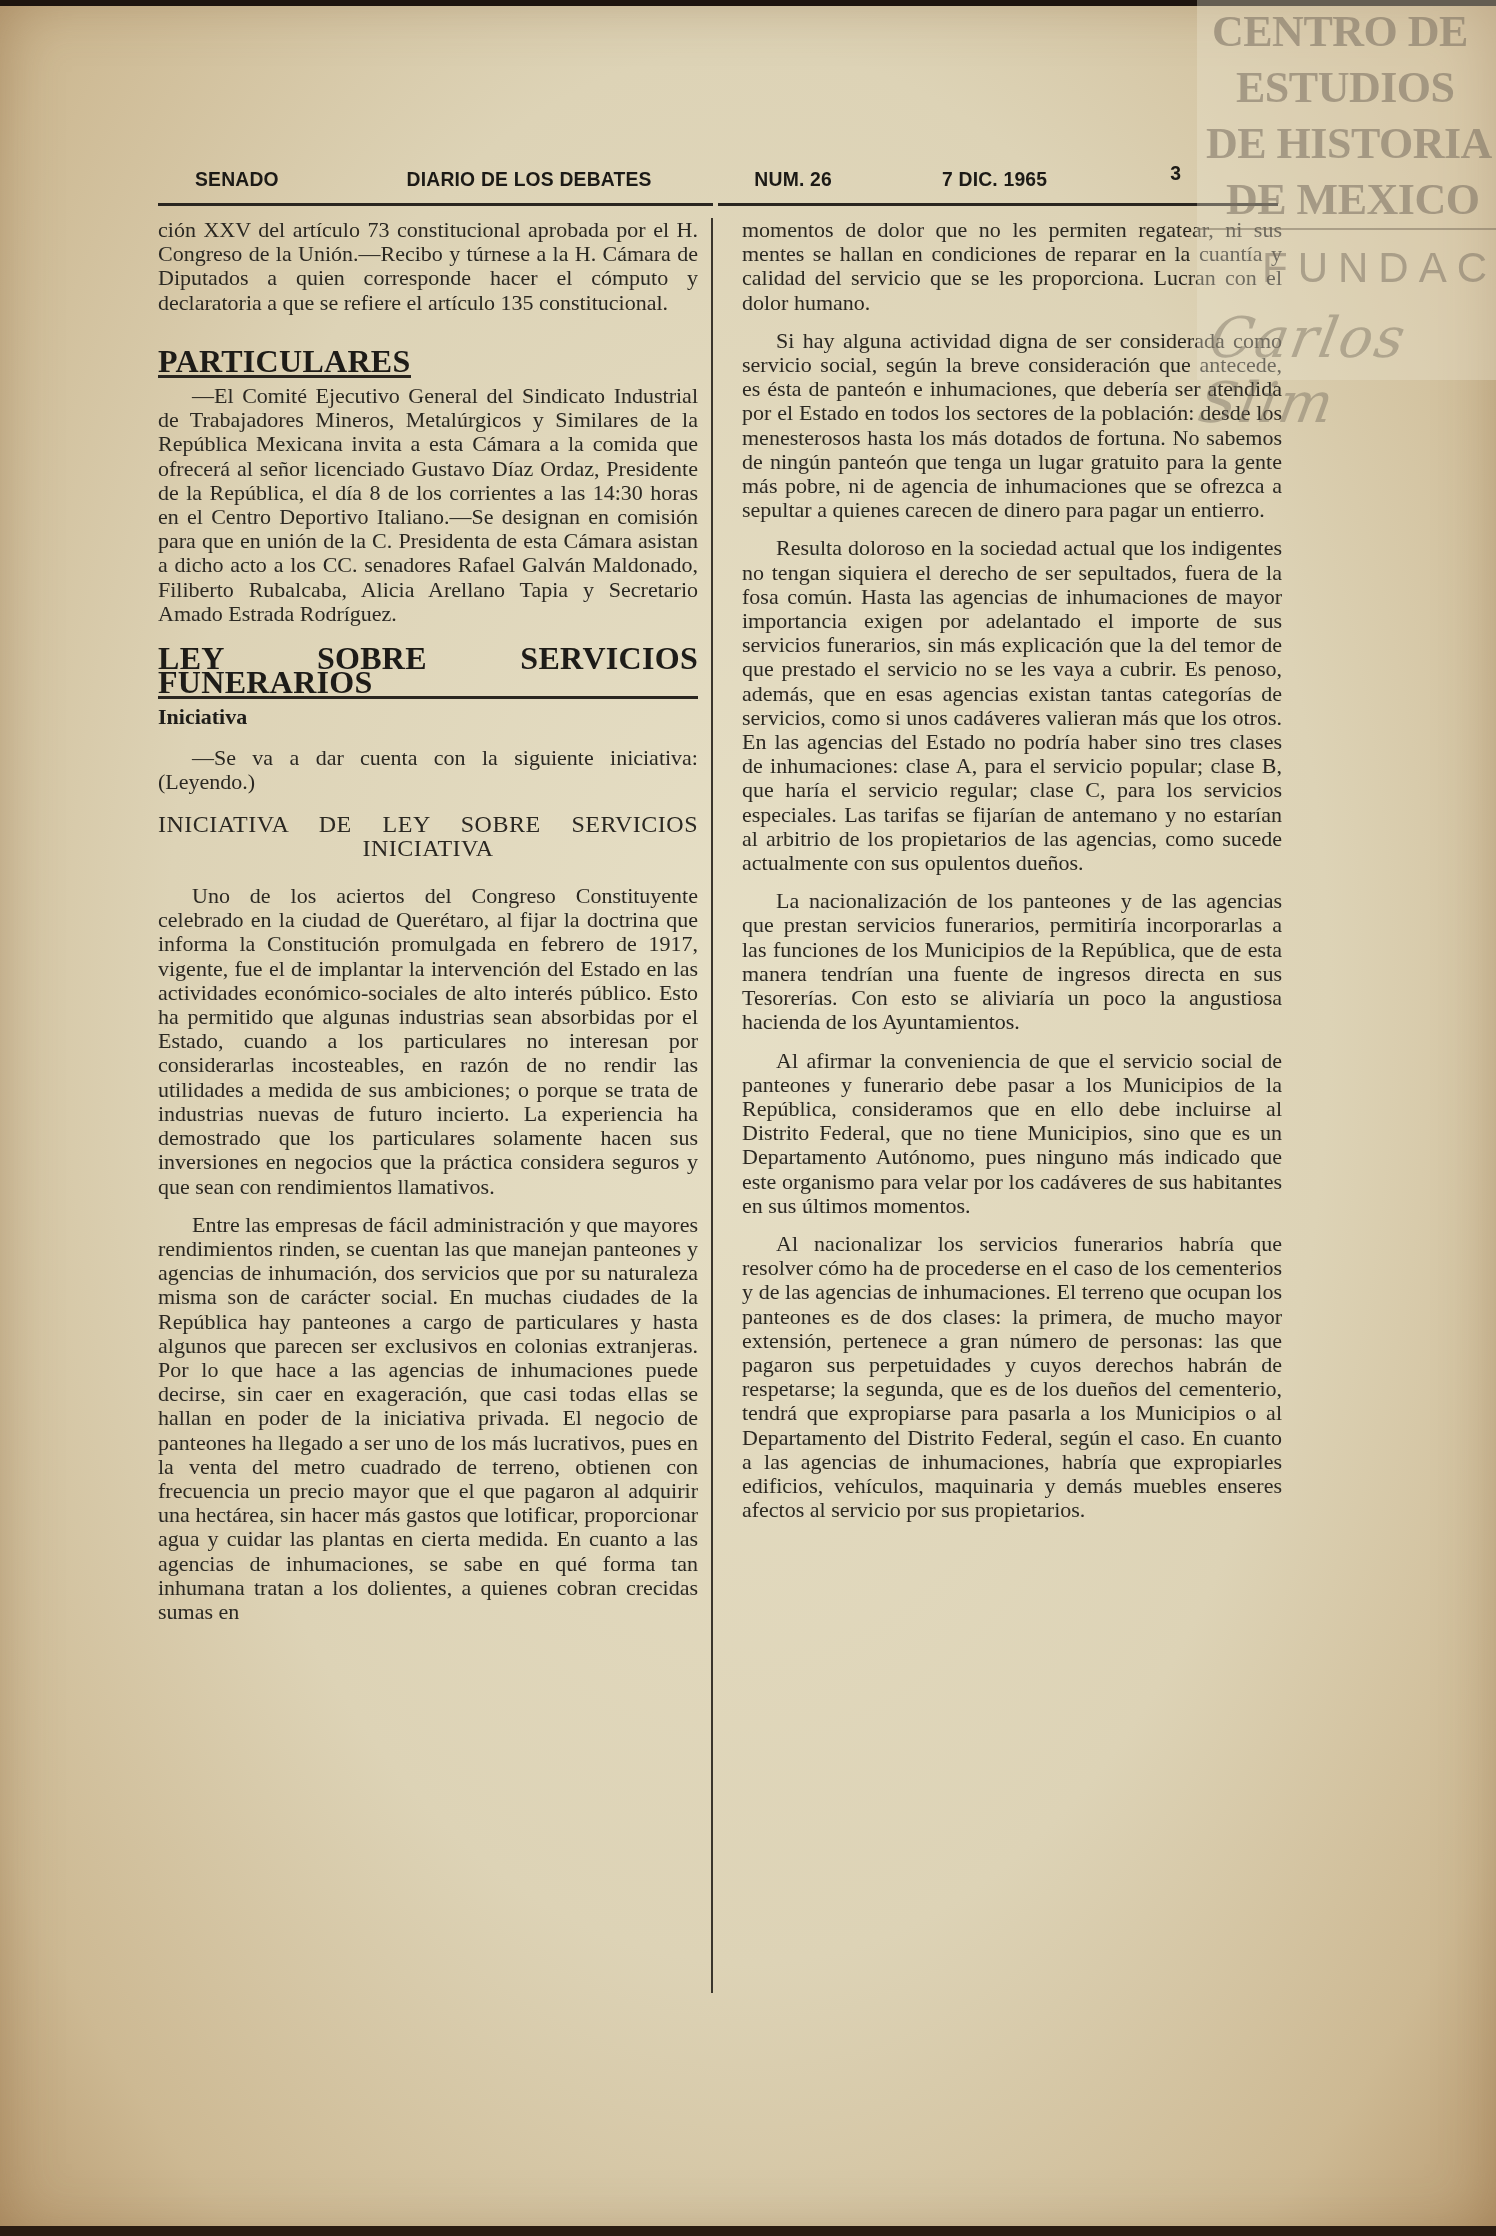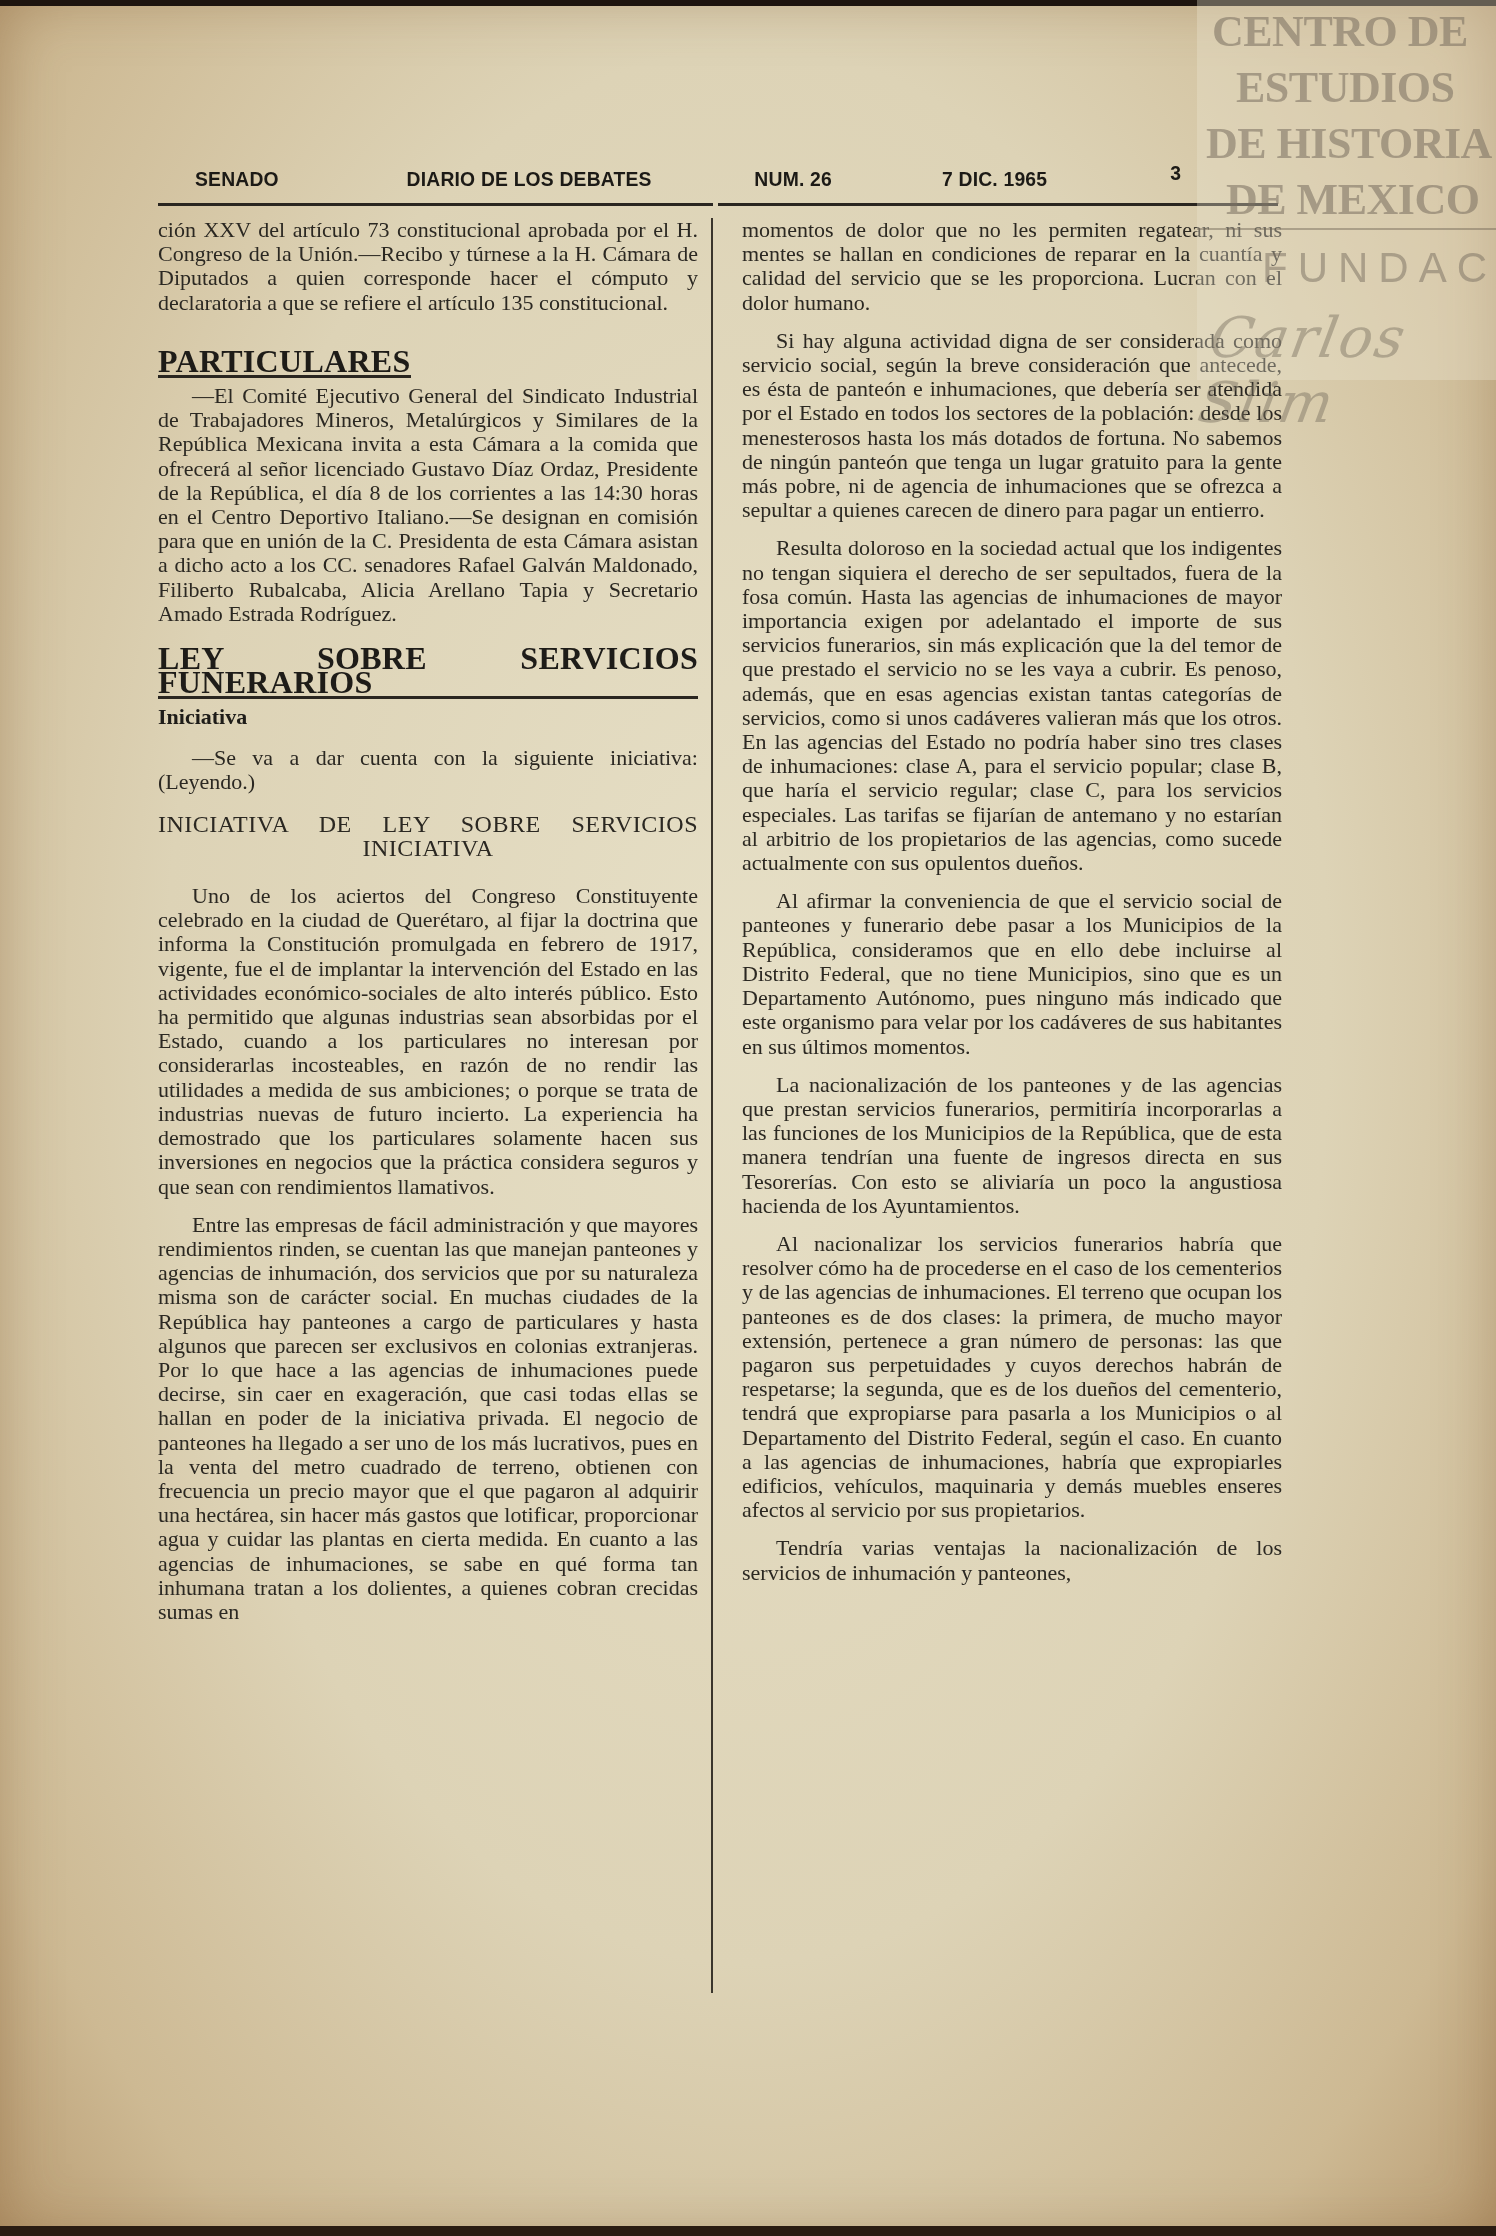--- a/index.html
+++ b/index.html
@@ -113,24 +113,23 @@
     <span>INICIATIVA</span>
   </div>
   <p>Uno de los aciertos del Congreso Constituyente celebrado en la ciudad de Querétaro, al fijar la doctrina que informa la Constitución promulgada en febrero de 1917, vigente, fue el de implantar la intervención del Estado en las actividades económico-sociales de alto interés público. Esto ha permitido que algunas industrias sean absorbidas por el Estado, cuando a los particulares no interesan por considerarlas incosteables, en razón de no rendir las utilidades a medida de sus ambiciones; o porque se trata de industrias nuevas de futuro incierto. La experiencia ha demostrado que los particulares solamente hacen sus inversiones en negocios que la práctica considera seguros y que sean con rendimientos llamativos.</p>
   <p>Entre las empresas de fácil administración y que mayores rendimientos rinden, se cuentan las que manejan panteones y agencias de inhumación, dos servicios que por su naturaleza misma son de carácter social. En muchas ciudades de la República hay panteones a cargo de particulares y hasta algunos que parecen ser exclusivos en colonias extranjeras. Por lo que hace a las agencias de inhumaciones puede decirse, sin caer en exageración, que casi todas ellas se hallan en poder de la iniciativa privada. El negocio de panteones ha llegado a ser uno de los más lucrativos, pues en la venta del metro cuadrado de terreno, obtienen con frecuencia un precio mayor que el que pagaron al adquirir una hectárea, sin hacer más gastos que lotificar, proporcionar agua y cuidar las plantas en cierta medida. En cuanto a las agencias de inhumaciones, se sabe en qué forma tan inhumana tratan a los dolientes, a quienes cobran crecidas sumas en</p>
 </div>
 
 <div class="col col-right">
   <p class="noindent">momentos de dolor que no les permiten regatear, ni sus mentes se hallan en condiciones de reparar en la cuantía y calidad del servicio que se les proporciona. Lucran con el dolor humano.</p>
   <p>Si hay alguna actividad digna de ser considerada como servicio social, según la breve consideración que antecede, es ésta de panteón e inhumaciones, que debería ser atendida por el Estado en todos los sectores de la población: desde los menesterosos hasta los más dotados de fortuna. No sabemos de ningún panteón que tenga un lugar gratuito para la gente más pobre, ni de agencia de inhumaciones que se ofrezca a sepultar a quienes carecen de dinero para pagar un entierro.</p>
   <p>Resulta doloroso en la sociedad actual que los indigentes no tengan siquiera el derecho de ser sepultados, fuera de la fosa común. Hasta las agencias de inhumaciones de mayor importancia exigen por adelantado el importe de sus servicios funerarios, sin más explicación que la del temor de que prestado el servicio no se les vaya a cubrir. Es penoso, además, que en esas agencias existan tantas categorías de servicios, como si unos cadáveres valieran más que los otros. En las agencias del Estado no podría haber sino tres clases de inhumaciones: clase A, para el servicio popular; clase B, que haría el servicio regular; clase C, para los servicios especiales. Las tarifas se fijarían de antemano y no estarían al arbitrio de los propietarios de las agencias, como sucede actualmente con sus opulentos dueños.</p>
+  <p>La nacionalización de los panteones y de las agencias que prestan servicios funerarios, permitiría incorporarlas a las funciones de los Municipios de la República, que de esta manera tendrían una fuente de ingresos directa en sus Tesorerías. Con esto se aliviaría un poco la angustiosa hacienda de los Ayuntamientos.</p>
   <p>Al afirmar la conveniencia de que el servicio social de panteones y funerario debe pasar a los Municipios de la República, consideramos que en ello debe incluirse al Distrito Federal, que no tiene Municipios, sino que es un Departamento Autónomo, pues ninguno más indicado que este organismo para velar por los cadáveres de sus habitantes en sus últimos momentos.</p>
-  <p>La nacionalización de los panteones y de las agencias que prestan servicios funerarios, permitiría incorporarlas a las funciones de los Municipios de la República, que de esta manera tendrían una fuente de ingresos directa en sus Tesorerías. Con esto se aliviaría un poco la angustiosa hacienda de los Ayuntamientos.</p>
   <p>Al nacionalizar los servicios funerarios habría que resolver cómo ha de procederse en el caso de los cementerios y de las agencias de inhumaciones. El terreno que ocupan los panteones es de dos clases: la primera, de mucho mayor extensión, pertenece a gran número de personas: las que pagaron sus perpetuidades y cuyos derechos habrán de respetarse; la segunda, que es de los dueños del cementerio, tendrá que expropiarse para pasarla a los Municipios o al Departamento del Distrito Federal, según el caso. En cuanto a las agencias de inhumaciones, habría que expropiarles edificios, vehículos, maquinaria y demás muebles enseres afectos al servicio por sus propietarios.</p>
-  <p>Tendría varias ventajas la nacionalización de los servicios de inhumación y panteones,</p>
 </div>
 
 <div class="watermark"></div>
 <div class="wm-line wm1">CENTRO DE</div>
 <div class="wm-line wm2">ESTUDIOS</div>
 <div class="wm-line wm3">DE HISTORIA</div>
 <div class="wm-line wm4">DE MEXICO</div>
 <div class="wm-rule"></div>
 <div class="wm-fund">FUNDACIÓN</div>
 <div class="wm-sig">Carlos Slim</div>

